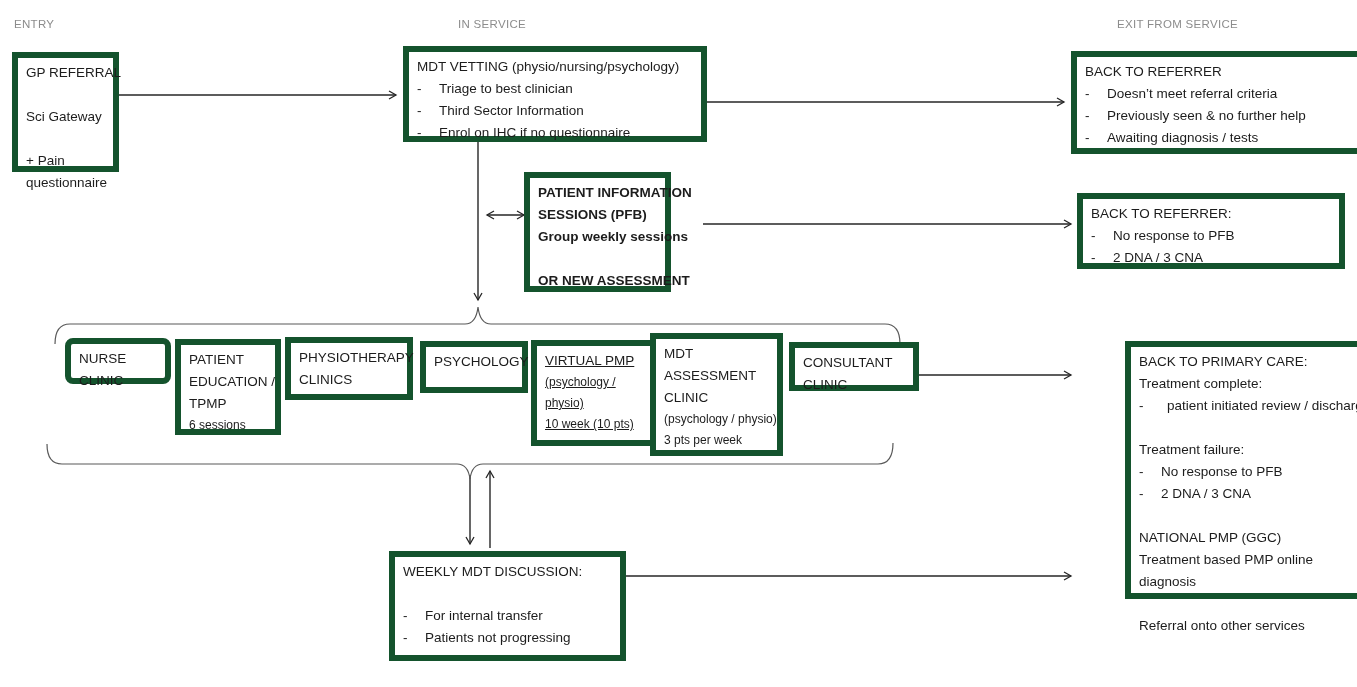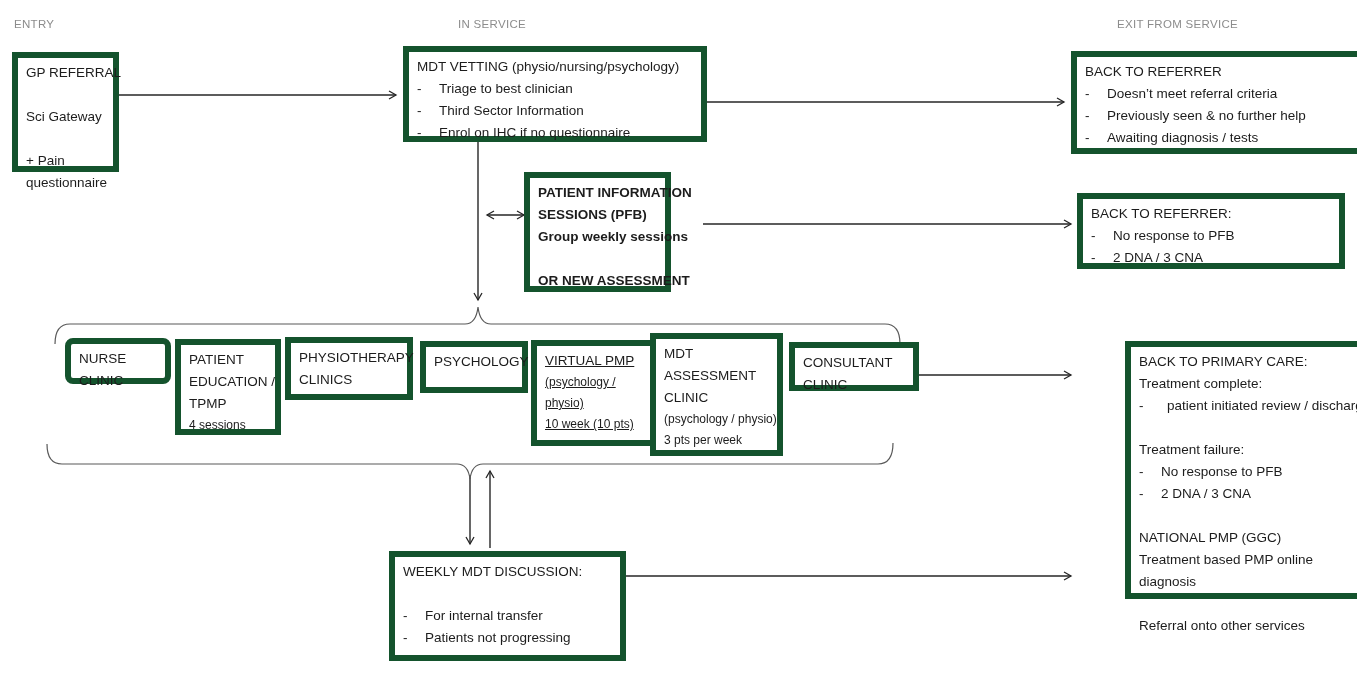--- a/index.html
+++ b/index.html
@@ -130,21 +130,21 @@
 
   <div class="box b-nurse">
     <div class="line">NURSE</div>
     <div class="line">CLINIC</div>
   </div>
 
   <div class="box b-pated">
     <div class="line">PATIENT</div>
     <div class="line">EDUCATION /</div>
     <div class="line">TPMP</div>
-    <div class="line small">4 sessions</div>
+    <div class="line small">6 sessions</div>
   </div>
 
   <div class="box b-physio">
     <div class="line">PHYSIOTHERAPY</div>
     <div class="line">CLINICS</div>
   </div>
 
   <div class="box b-psych">
     <div class="line">PSYCHOLOGY</div>
   </div>

